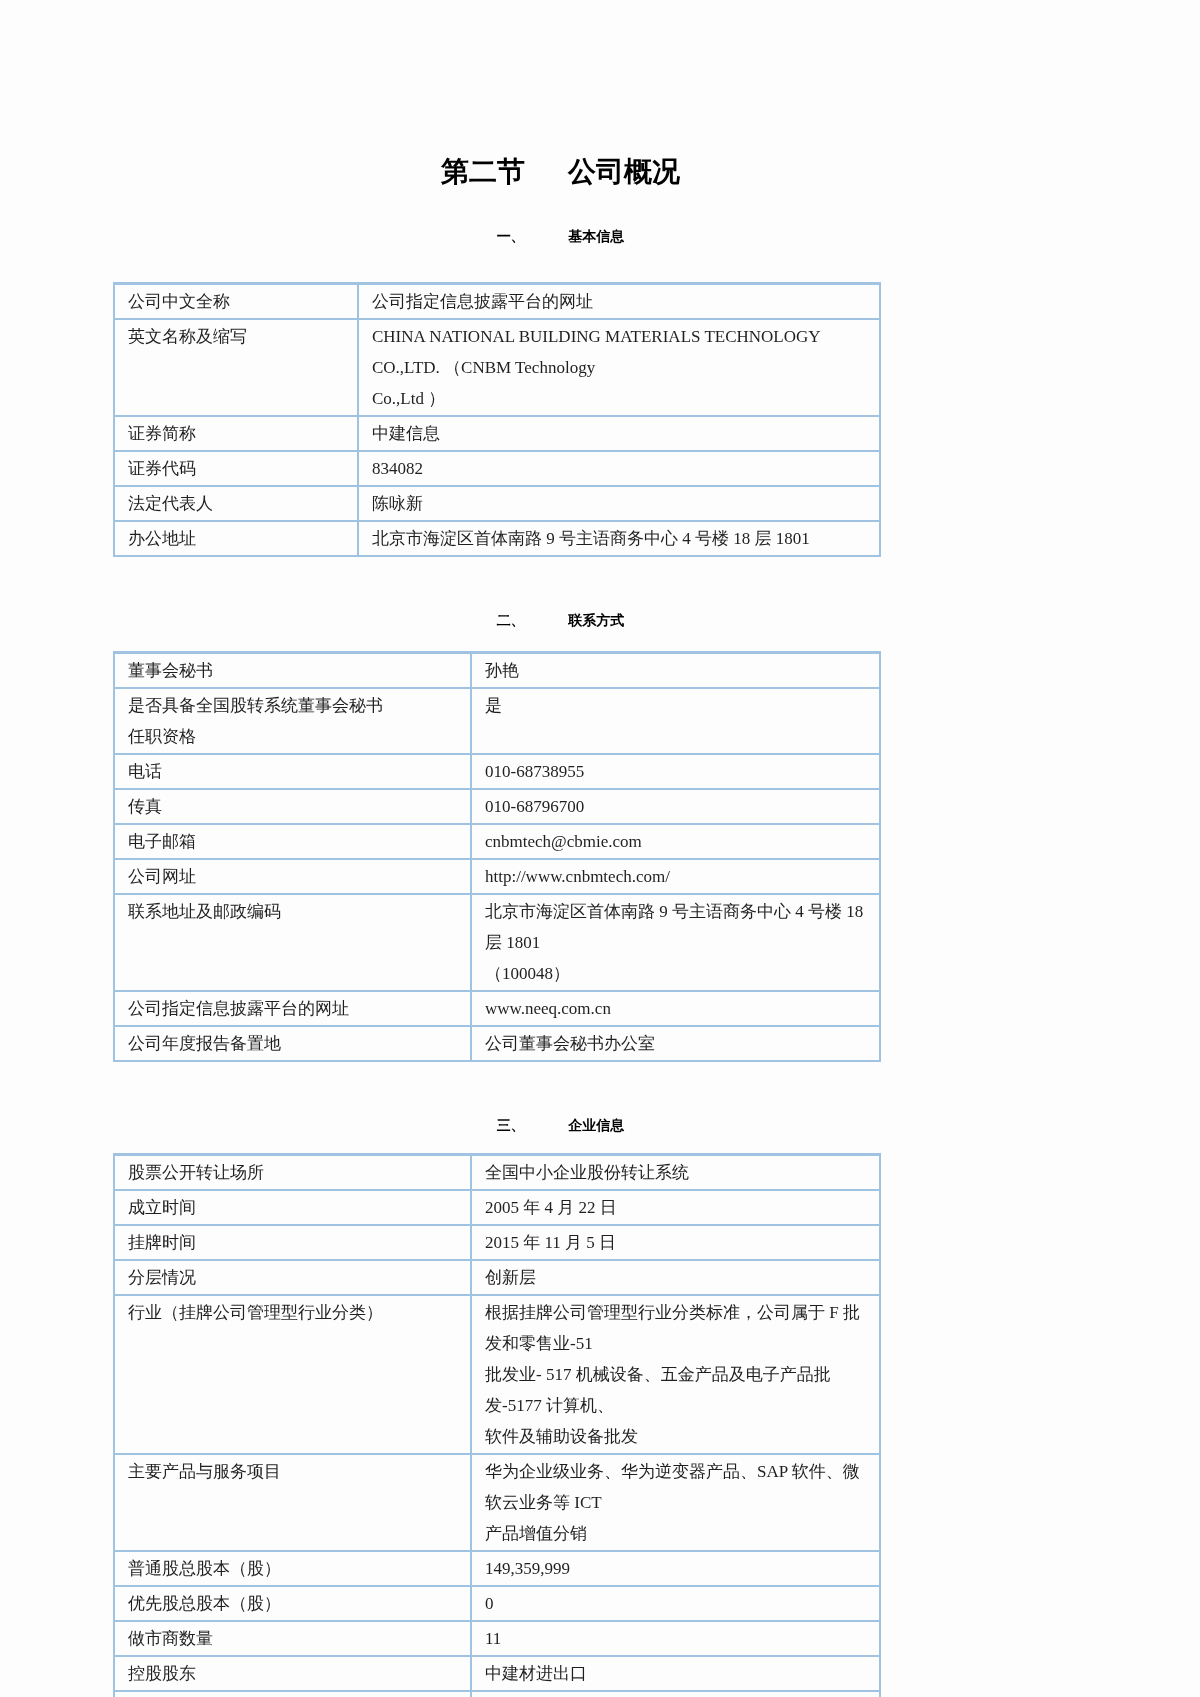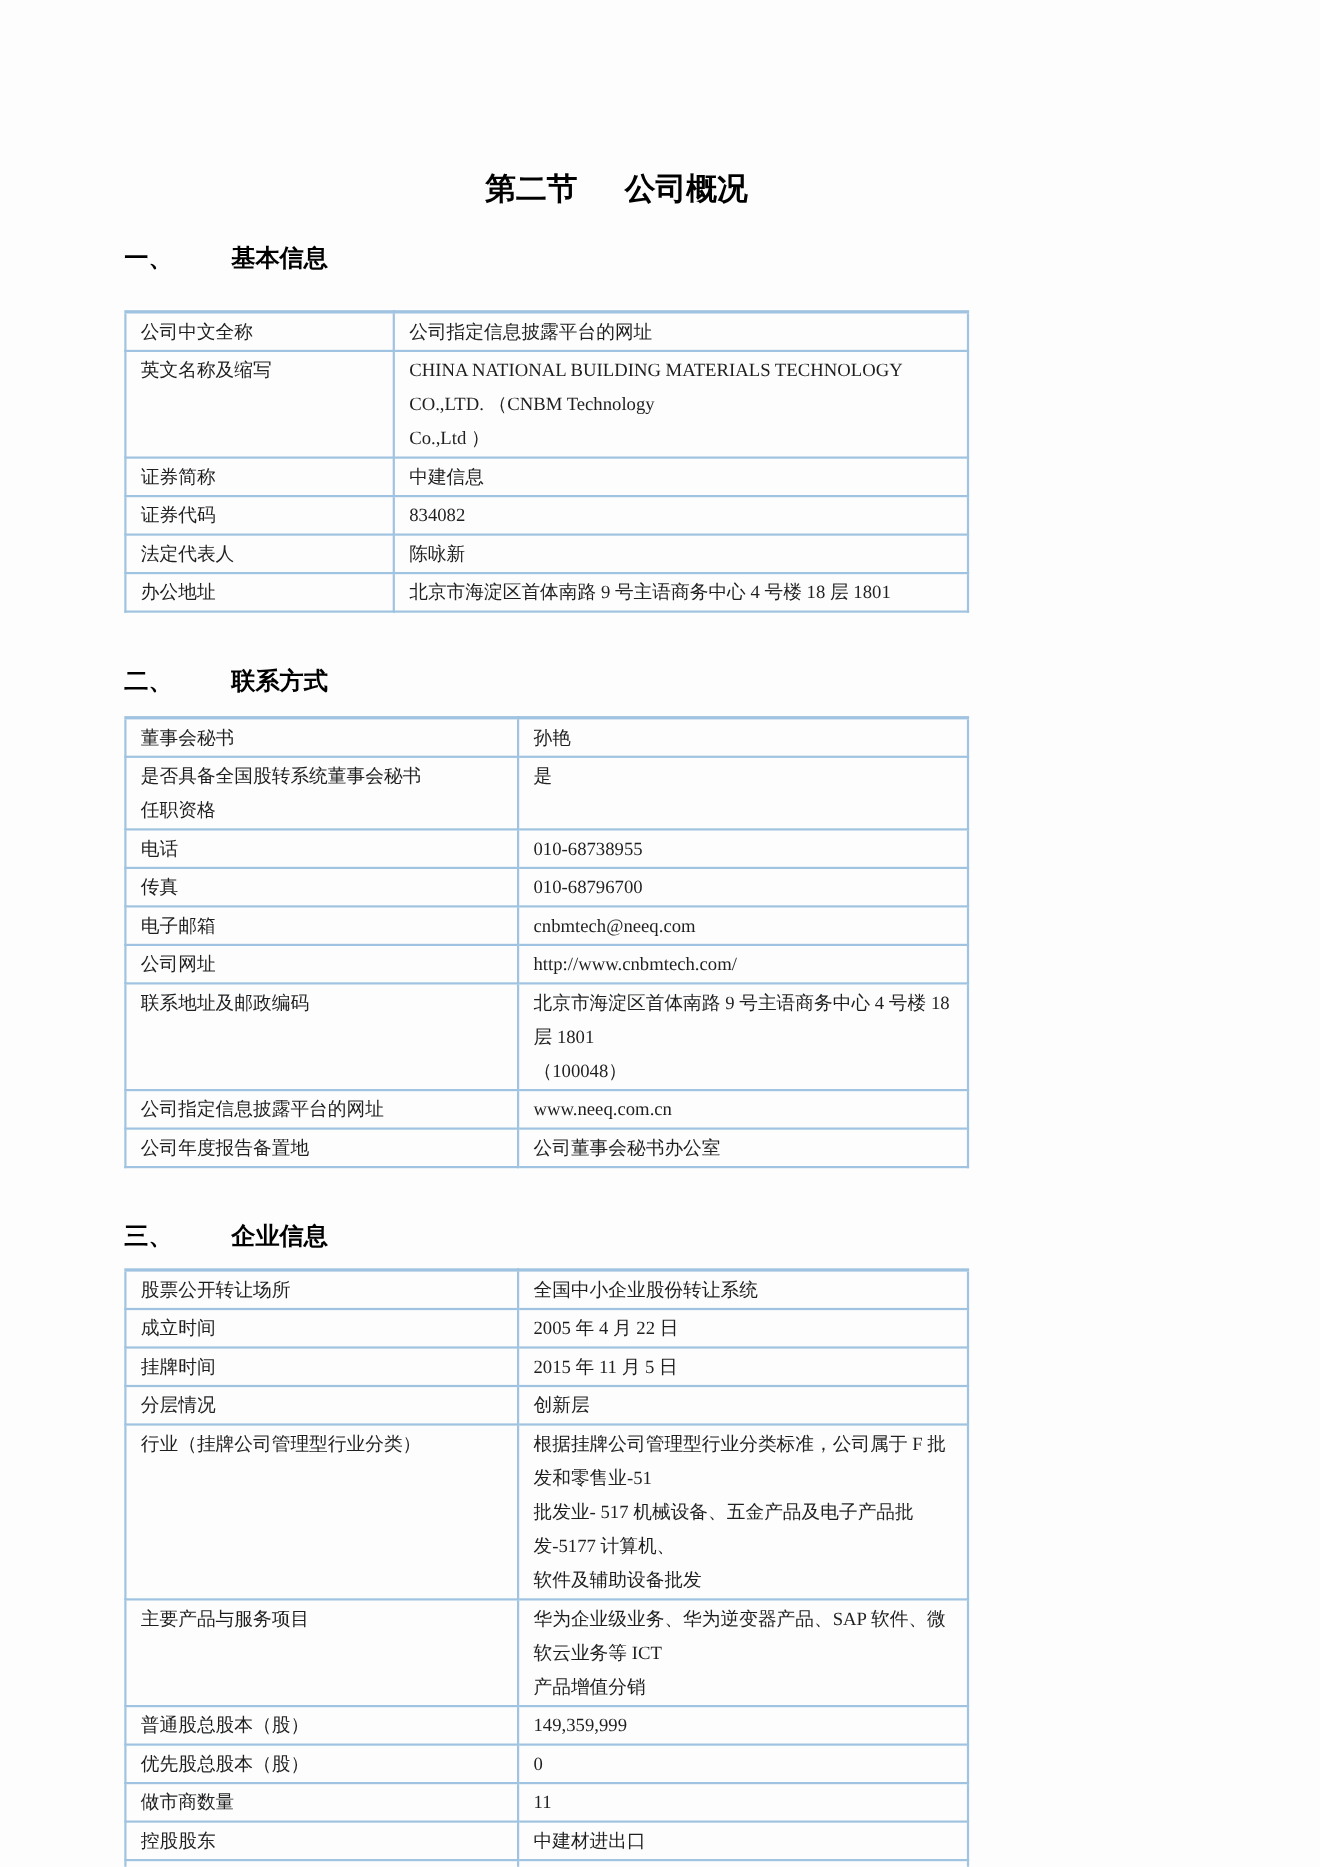--- a/index.html
+++ b/index.html
@@ -25,25 +25,26 @@
     text-align:center;
     font-family:"Liberation Sans","DejaVu Sans",sans-serif;
     font-weight:bold;
     font-size:28px;
     line-height:40px;
     color:#000;
   }
   .doc-title .t-text{margin-left:35px;}
   .sec-heading{
     margin:0;
-    font-family:Liberation Mono, monospace;
+    font-family:Liberation Serif, serif;
     font-weight:bold;
-    font-size:22px;
+    font-size:14px;
     line-height:30px;
     color:#000;
+    text-align:center;
   }
   .sec-heading .sec-text{margin-left:40px;}
   .sec-1 .sec-heading{margin-top:30px;}
   .sec-2 .sec-heading{margin-top:49px;}
   .sec-3 .sec-heading{margin-top:49px;}
   .sec-1 .info-table{margin-top:30px;}
   .sec-2 .info-table{margin-top:15px;}
   .sec-3 .info-table{margin-top:12px;font-family:Liberation Serif, serif;}
   table.info-table{
     width:768px;
@@ -141,21 +142,21 @@
           <tr>
             <td class="label">电话</td>
             <td class="value">010-68738955</td>
           </tr>
           <tr>
             <td class="label">传真</td>
             <td class="value">010-68796700</td>
           </tr>
           <tr>
             <td class="label">电子邮箱</td>
-            <td class="value">cnbmtech@neeq.com</td>
+            <td class="value">cnbmtech@cbmie.com</td>
           </tr>
           <tr>
             <td class="label">公司网址</td>
             <td class="value">http://www.cnbmtech.com/</td>
           </tr>
           <tr>
             <td class="label">联系地址及邮政编码</td>
             <td class="value">北京市海淀区首体南路 9 号主语商务中心 4 号楼 18 层 1801
 （100048）</td>
           </tr>

